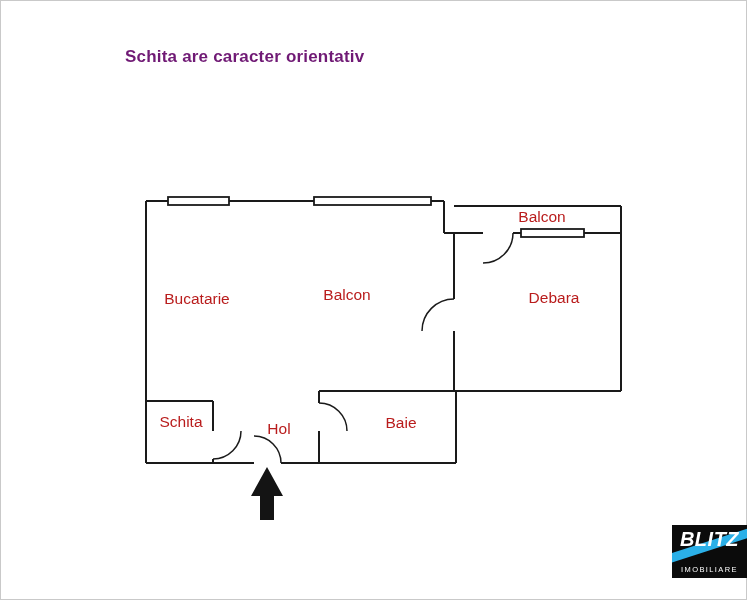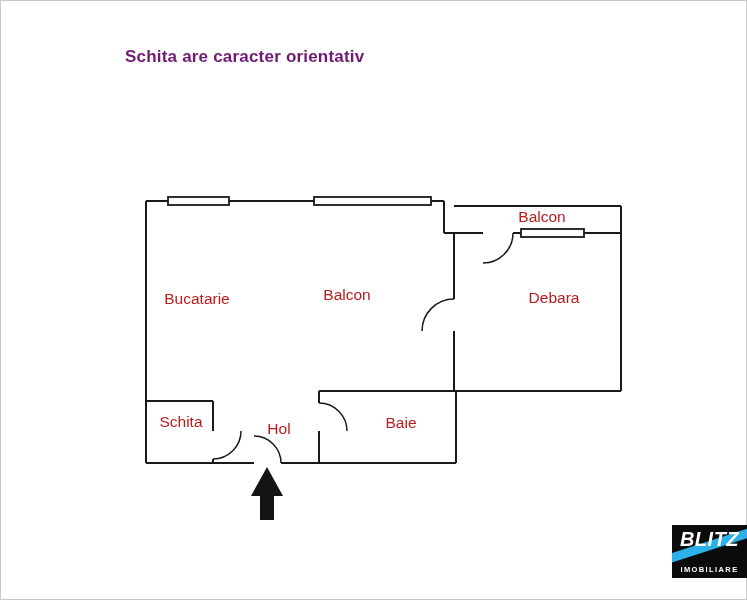--- a/index.html
+++ b/index.html
@@ -42,21 +42,21 @@
     transform:rotate(-18deg);
   }
   .logo-brand{
     position:relative;z-index:1;
     font-style:italic;font-weight:bold;font-size:20px;line-height:1;
     letter-spacing:0.5px;
     text-align:right;
   }
   .logo-sub{
     position:relative;z-index:1;
-    font-size:7.5px;letter-spacing:1.4px;margin-top:16px;font-weight:bold;
+    font-size:7.5px;letter-spacing:1.4px;margin-top:16px;font-weight:normal;
   }
 </style>
 </head>
 <body>
 
 <div class="canvas">
 
   <div class="title">Schita are caracter orientativ</div>
 
   <svg class="plan-svg" width="747" height="600" viewBox="0 0 747 600">

